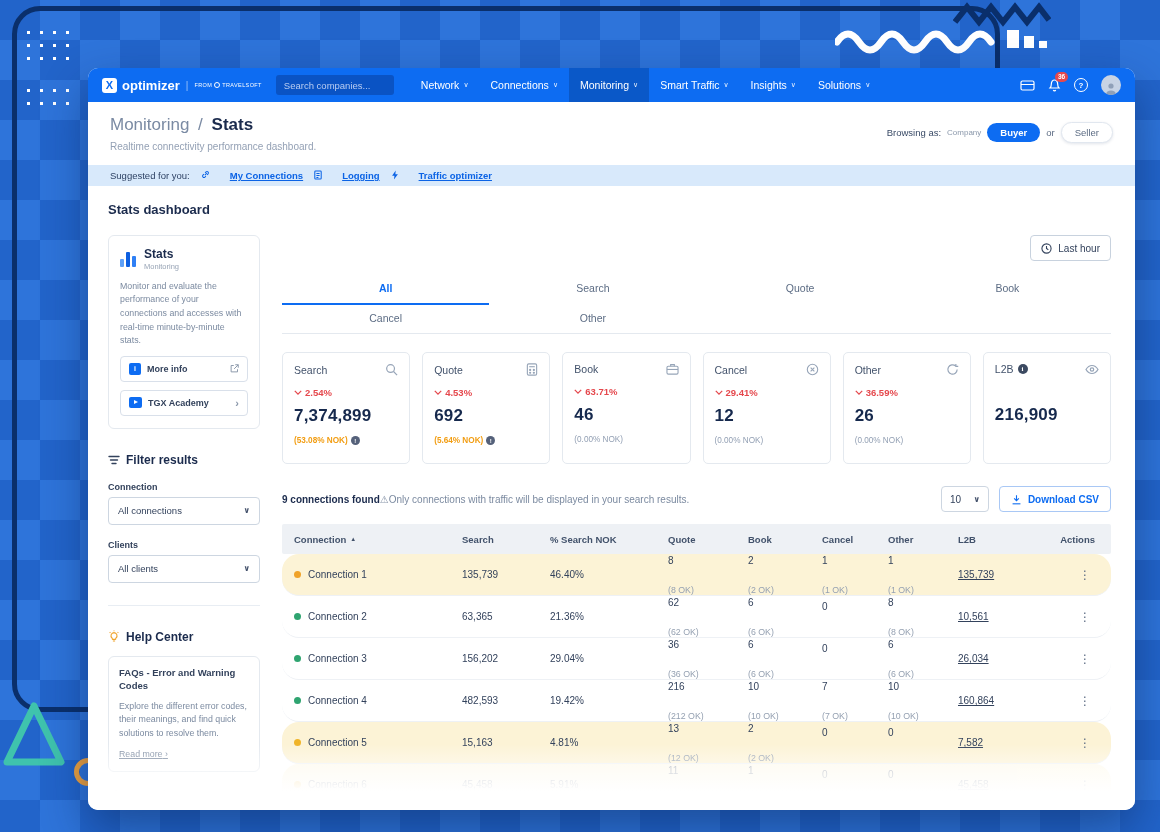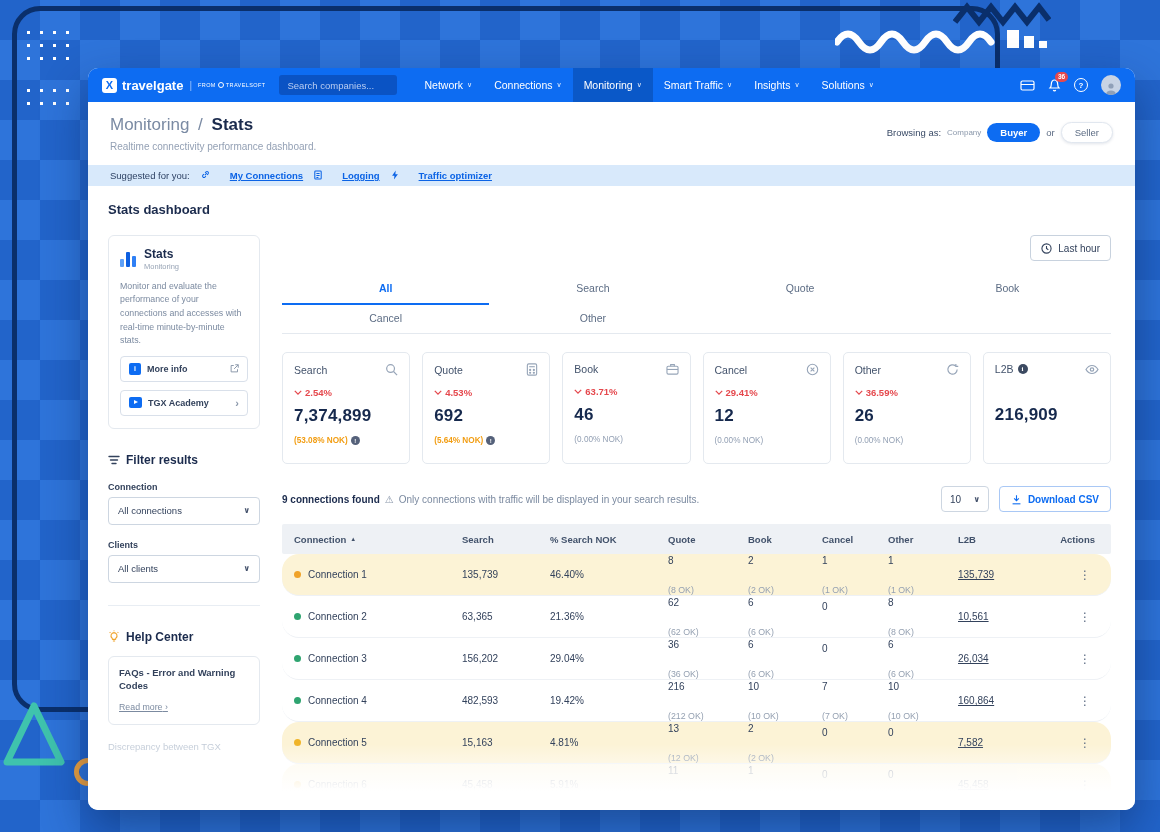--- a/index.html
+++ b/index.html
@@ -140,21 +140,21 @@
   .nok { font-size:8.2px; margin-top:10px; display:flex; align-items:center; gap:3px; }
   .nok.warn { color:#f29d12; font-weight:700; }
   .nok.muted { color:#93a0b4; }
   .alert-dot { width:9px; height:9px; border-radius:50%; background:#55617a; color:#fff;
     font-size:6px; font-weight:700; display:flex; align-items:center; justify-content:center; font-style:normal; }
   .info-dot { width:10px; height:10px; border-radius:50%; background:#3c4a61; color:#fff;
     font-size:7px; font-weight:700; display:flex; align-items:center; justify-content:center;
     font-style:normal; font-family:"Liberation Serif",serif; }
 
   .found-row { display:flex; justify-content:space-between; align-items:center; margin-top:22px; }
-  .found-left { font-size:10px; color:#7b8aa0; display:flex; align-items:center; gap:5px; }
+  .found-left { font-size:10px; color:#7b8aa0; display:flex; align-items:center; }
   .found-bold { color:#1b2b4d; font-weight:700; }
   .warn-glyph { color:#8b98ab; font-size:10px; }
   .found-right { display:flex; align-items:center; gap:10px; }
   .mini-select { width:48px; height:26px; border:1px solid #cdd6e1; border-radius:4px;
     display:flex; align-items:center; justify-content:space-between; padding:0 8px;
     font-size:10px; color:#33425c; background:#fff; cursor:pointer; }
   .btn-csv { height:26px; border:1px solid #a9c8f5; border-radius:4px; color:#0d6cf2;
     font-size:10px; font-weight:600; display:flex; gap:6px; align-items:center;
     padding:0 11px; background:#fff; cursor:pointer; font-family:inherit; }
 
@@ -204,21 +204,21 @@
   <svg class="deco-svg" style="left:2px;top:698px;" width="64" height="72" viewBox="0 0 64 72">
     <polygon points="32,8 59,64 5,64" fill="none" stroke="#3fc3ad" stroke-width="7" stroke-linejoin="round"></polygon>
   </svg>
   <div class="ring"></div>
 
   <div class="window">
 
     <div class="navbar">
       <div class="logo-group">
         <span class="logo-box">X</span>
-        <span class="logo-text">travelgate</span>
+        <span class="logo-text">optimizer</span>
         <span class="logo-sep">|</span>
         <span class="logo-sub">
           <span>FROM</span>
           <span class="globe"></span>
           <span>TRAVELSOFT</span>
         </span>
       </div>
       <input class="nav-search" placeholder="Search companies..." style="">
       <div class="nav-menu">
         <div class="nav-item">
@@ -376,20 +376,21 @@
               <path d="M5.2 11h3.6M5.7 12.8h2.6M7 3a3.6 3.6 0 0 1 2.3 6.3c-.4.4-.5.9-.5 1.4H5.2c0-.5-.1-1-.5-1.4A3.6 3.6 0 0 1 7 3z"></path>
               <line x1="7" y1="0.5" x2="7" y2="1.5"></line>
                 <line x1="2" y1="2.5" x2="2.8" y2="3.3"></line>
                 <line x1="12" y1="2.5" x2="11.2" y2="3.3"></line>
             </svg>
             <span>Help Center</span>
           </div>
 
           <div class="help-card">
             <div class="hc-title">FAQs - Error and Warning Codes</div>
+            <div class="hc-text">Explore the different error codes, their meanings, and find quick solutions to resolve them.</div>
             <span class="hc-link">
               <span>Read more</span>
               <span>›</span>
             </span>
           </div>
 
           <div class="next-item">Discrepancy between TGX</div>
         </div>
 
         <div class="content">

